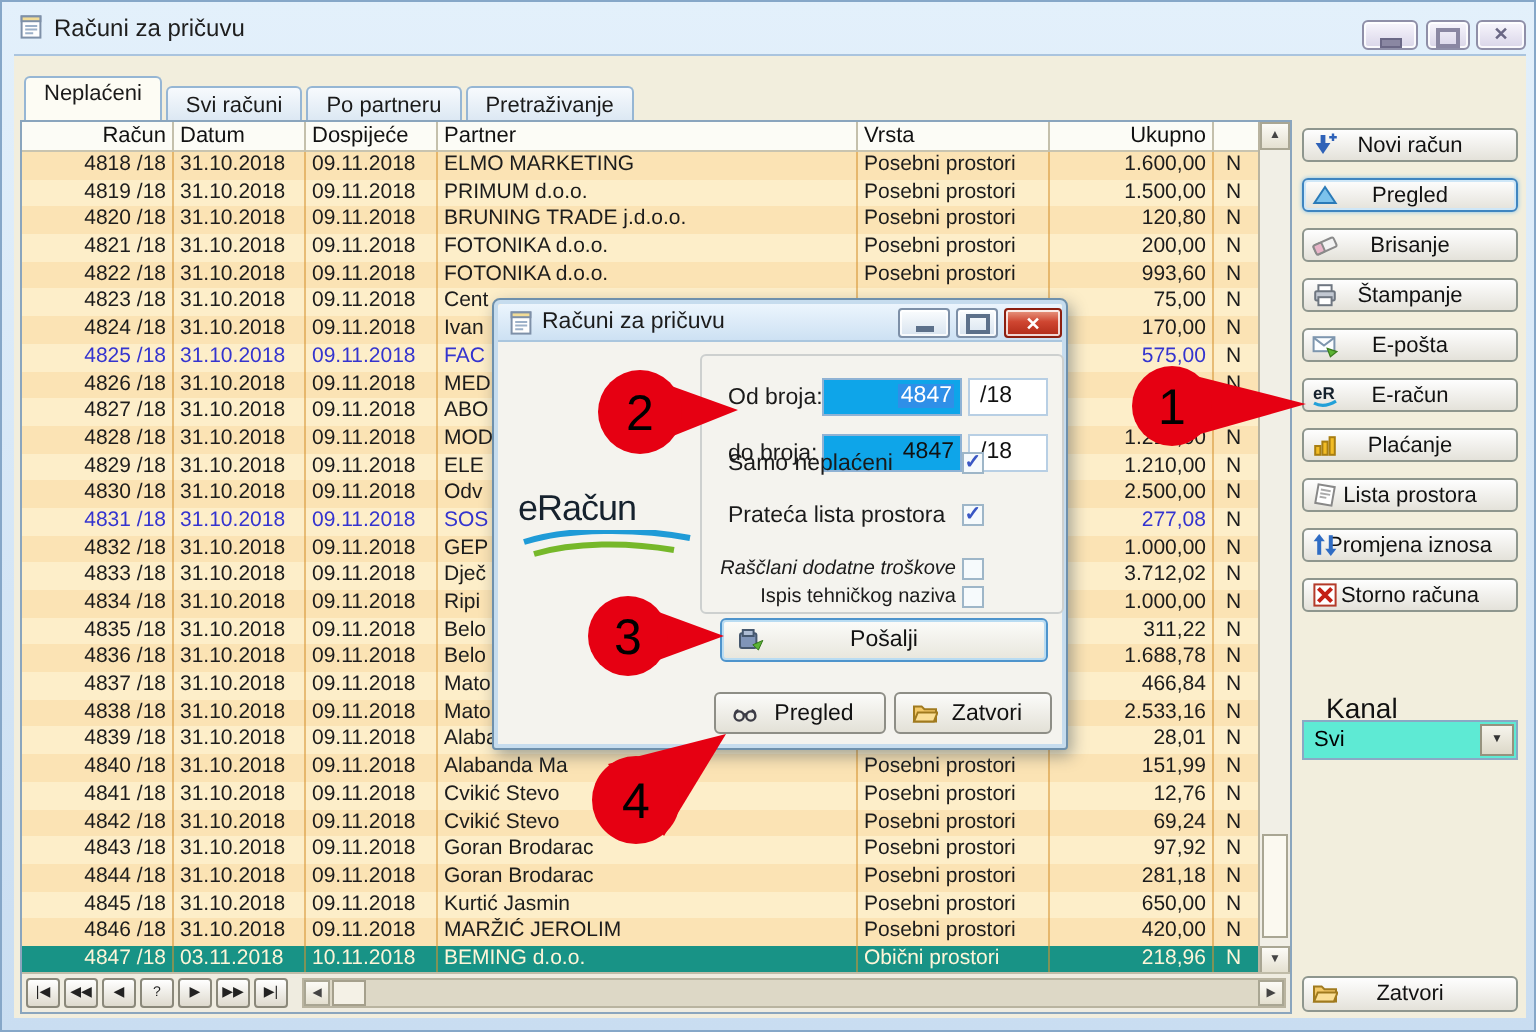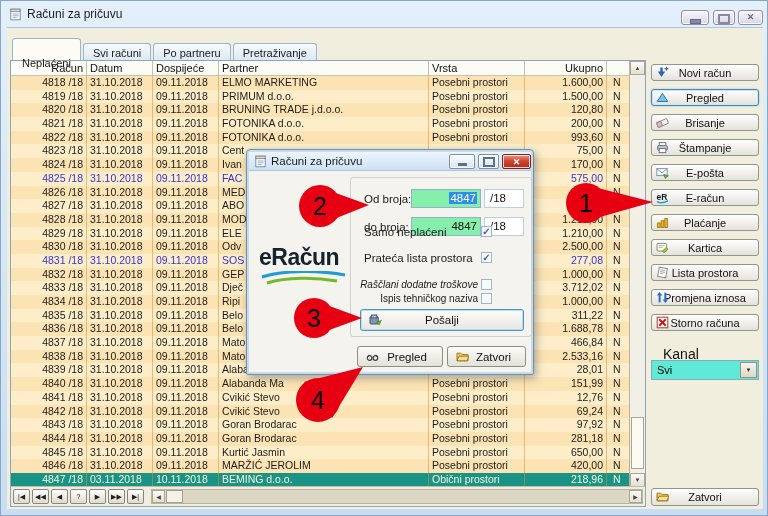--- a/index.html
+++ b/index.html
@@ -17,21 +17,21 @@
         box-sizing:border-box;padding:0;font-size:9px;color:#6a6784;text-align:center;line-height:13px;font-weight:bold}
   .wbtn.min{left:680px;width:28px}.wbtn.max{left:712px;width:22px}.wbtn.closew{left:737px;width:25px}
   .gl-min{display:block;width:9px;height:3px;background:#8a87a2;border:1px solid #6b6886;margin:7px auto 0}
   .gl-max{display:block;width:8px;height:6px;border:2px solid #8a87a2;margin:2px auto 0}
   
   .client{position:absolute;left:6px;top:26px;width:756px;height:482px;
           background:#f2eedd;border-top:1px solid #aac4de;box-sizing:border-box}
   .tabs{position:absolute;left:5px;top:8px;display:flex;align-items:flex-end;gap:2px;height:24px}
   .tab{font-size:11px;padding:3px 9px;background:linear-gradient(#f7fafd,#dce8f3);
        border:1px solid #96b6d4;border-bottom:0;border-radius:3px 3px 0 0;color:#1a1a1a;height:17px;box-sizing:border-box}
-  .tab.active{background:#fdfcf4;height:22px;padding-top:18px;z-index:2}
+  .tab.active{background:#fdfcf4;height:22px;padding-top:2px;z-index:2}
   
   .tablebox{position:absolute;left:3px;top:32px;width:636px;height:447px;
             border:1px solid #8aa5bd;background:#fdf0cc;box-sizing:border-box}
   .thead{position:absolute;left:0;top:0;height:15px;width:618px;background:#fcfcf6;
          border-bottom:1px solid #c8c4b0;display:flex;box-sizing:border-box}
   .hcell{font-size:11px;color:#111;padding:1px 3px 15px;border-right:1px solid #c4c0ac;box-sizing:border-box;overflow:hidden;white-space:nowrap}
   .tbody{position:absolute;left:0;top:15px;width:618px;height:411px;overflow:hidden}
   .row{display:flex;height:13.7px;line-height:13.5px;font-size:10.5px;color:#1c1c1c}
   .row.even{background:#fbe3b4}.row.odd{background:#fdeec9}
   .row.blue .cell{color:#3434cf}
@@ -82,44 +82,44 @@
              font-size:11.5px;color:#1c1c1c;padding:3px 0 0 22px;box-sizing:border-box;border-radius:3px 3px 0 0}
   .dlg-icon{position:absolute;left:5px;top:3px;width:13px;height:13px}
   .dlg-btn{position:absolute;top:4px;height:15px;border:1px solid #7d90a8;border-radius:2px;
            background:linear-gradient(#fbfdfe,#d7e3ef);box-shadow:inset 0 0 0 1px rgba(255,255,255,.8);
            box-sizing:border-box;padding:0}
   .dlg-min{left:202px;width:26px}.dlg-max{left:231px;width:21px}
   .dlg-close{left:255px;width:29px;background:linear-gradient(#e99c86,#cf4631 45%,#b02a18);
              border-color:#8c1f10;color:#fff;font-weight:bold;font-size:9px;text-align:center;line-height:12px}
   .gl-dmin{display:block;width:9px;height:3px;background:#5c708a;margin:6px auto 0}
   .gl-dmax{display:block;width:8px;height:6px;border:2px solid #5c708a;margin:1px auto 0}
-  .grp{position:absolute;left:103px;top:27px;width:182px;height:160px;border:1px solid #cdd0cf;border-radius:3px;box-sizing:border-box}
+  .grp{position:absolute;left:103px;top:27px;width:182px;height:130px;border:1px solid #cdd0cf;border-radius:3px;box-sizing:border-box}
   .flabel{position:absolute;left:13px;font-size:11.5px;color:#1a1a1a}
-  .finput{position:absolute;left:60px;width:70px;height:19px;background:#86efac;border:1px solid #8fb2d4;
+  .finput{position:absolute;left:60px;width:70px;height:19px;background:#0ea5e9;border:1px solid #8fb2d4;
           font-size:11.5px;line-height:17px;text-align:right;padding-right:3px;box-sizing:border-box;color:#111}
   .finput .sel{background:#2f8fe8;color:#fff;padding:0 1px}
   .fsuffix{position:absolute;left:133px;width:40px;height:19px;background:#fff;border:1px solid #b8cfe4;
            font-size:11.5px;line-height:17px;padding-left:5px;box-sizing:border-box;color:#111}
   .cbrow{position:absolute;left:0;right:0;height:13px;font-size:11.5px;color:#1a1a1a}
   .cbrow .cblabel{position:absolute;left:13px;white-space:nowrap}
   .cbrow.small{font-size:10px}
   .cbrow.small .cblabel{left:auto;right:53px}
   .cbbox{position:absolute;left:130px;top:0;width:11px;height:11px;background:#f6fafc;border:1px solid #9eb6c8;
          font-size:10px;line-height:10px;text-align:center;color:#3a57c4;font-weight:bold;box-sizing:border-box}
   .btn-posalji{position:absolute;left:9px;top:131px;width:164px;height:22px;
                background:linear-gradient(#fcfcfa,#e8e6dc);border:1px solid #4e94cc;border-radius:3px;
                box-shadow:inset 0 0 0 1px #b9dcf2;font-size:11.5px;color:#111;box-sizing:border-box;padding:0}
   .btn-posalji .bi{position:absolute;left:8px;top:3px;width:13px;height:13px}
   .dbtn{position:absolute;top:196px;height:21px;background:linear-gradient(#fbfbf9,#e3e1d7);
         border:1px solid #8e8e86;border-radius:3px;font-size:11.5px;color:#111;box-sizing:border-box;padding:0 0 0 14px}
   .dbtn .bi{position:absolute;left:8px;top:3px;width:13px;height:13px}
   .btn-pregled{left:110px;width:86px}
   .btn-zatvori{left:200px;width:79px}
   .logo{position:absolute;left:12px;top:94px;width:90px;height:44px}
-  .logo-text{font-size:23px;font-weight:bold;color:#16222e;letter-spacing:-.5px}
+  .logo-text{font-size:18px;font-weight:normal;color:#16222e;letter-spacing:-.5px}
   
   .arrows{position:absolute;inset:0;z-index:50;pointer-events:none}
 </style>
 </head>
 <body>
 
 <div class="window">
   <div class="titlebar">
     <span class="win-icon"><svg viewBox="0 0 13 13" width="13" height="13">
           <rect x="1.8" y="1.2" width="9.4" height="10.6" fill="#fefefe" stroke="#7e90a8"></rect>
@@ -477,25 +477,20 @@
               </svg></span><span>E-pošta</span></button>
           <button class="sbtn"><span class="si"><svg viewBox="0 0 13 13" width="13" height="13">
                 <text x="0.5" y="8.5" font-size="8.5" font-weight="bold" fill="#14202c" font-family="Liberation Sans,sans-serif">eR</text>
                 <path d="M1 10.6q5 2.6 11-1" stroke="#22a0d8" stroke-width="1.6" fill="none"></path>
               </svg></span><span>E-račun</span></button>
           <button class="sbtn"><span class="si"><svg viewBox="0 0 13 13" width="13" height="13">
                 <rect x="1.6" y="7" width="2.6" height="4.4" fill="#f2bc26" stroke="#a87e12"></rect>
                 <rect x="5.2" y="4.8" width="2.6" height="6.6" fill="#f2bc26" stroke="#a87e12"></rect>
                 <rect x="8.8" y="2.6" width="2.6" height="8.8" fill="#f2bc26" stroke="#a87e12"></rect>
               </svg></span><span>Plaćanje</span></button>
-          <button class="sbtn"><span class="si"><svg viewBox="0 0 13 13" width="13" height="13">
-                <rect x="1" y="2.4" width="9.6" height="7.6" rx="1" fill="#fcfcf2" stroke="#8e8e74"></rect>
-                <path d="M2.6 4.6h6M2.6 6.4h4" stroke="#b4b4a0" fill="none"></path>
-                <path d="M6.4 10.2l3.8-3.8 1.8 1.8-3.8 3.8z" fill="#8cc83c" stroke="#4e8814" stroke-width="0.6"></path>
-              </svg></span><span>Kartica</span></button>
           <button class="sbtn"><span class="si"><svg viewBox="0 0 13 13" width="13" height="13">
                 <g transform="rotate(10 6.5 6.5)">
                   <rect x="2.4" y="1.8" width="8.2" height="9.4" fill="#fff" stroke="#888"></rect>
                   <path d="M4 4.2h5M4 6h5M4 7.8h3.4" stroke="#aaa" fill="none"></path>
                 </g>
               </svg></span><span>Lista prostora</span></button>
           <button class="sbtn"><span class="si"><svg viewBox="0 0 13 13" width="13" height="13">
                 <path d="M3.6 11.4V4.2" stroke="#2f6cc4" stroke-width="2" fill="none"></path>
                 <polygon points="0.8,4.6 3.6,1 6.4,4.6" fill="#2f6cc4"></polygon>
                 <path d="M9.4 1.6v7.2" stroke="#2f6cc4" stroke-width="2" fill="none"></path>

